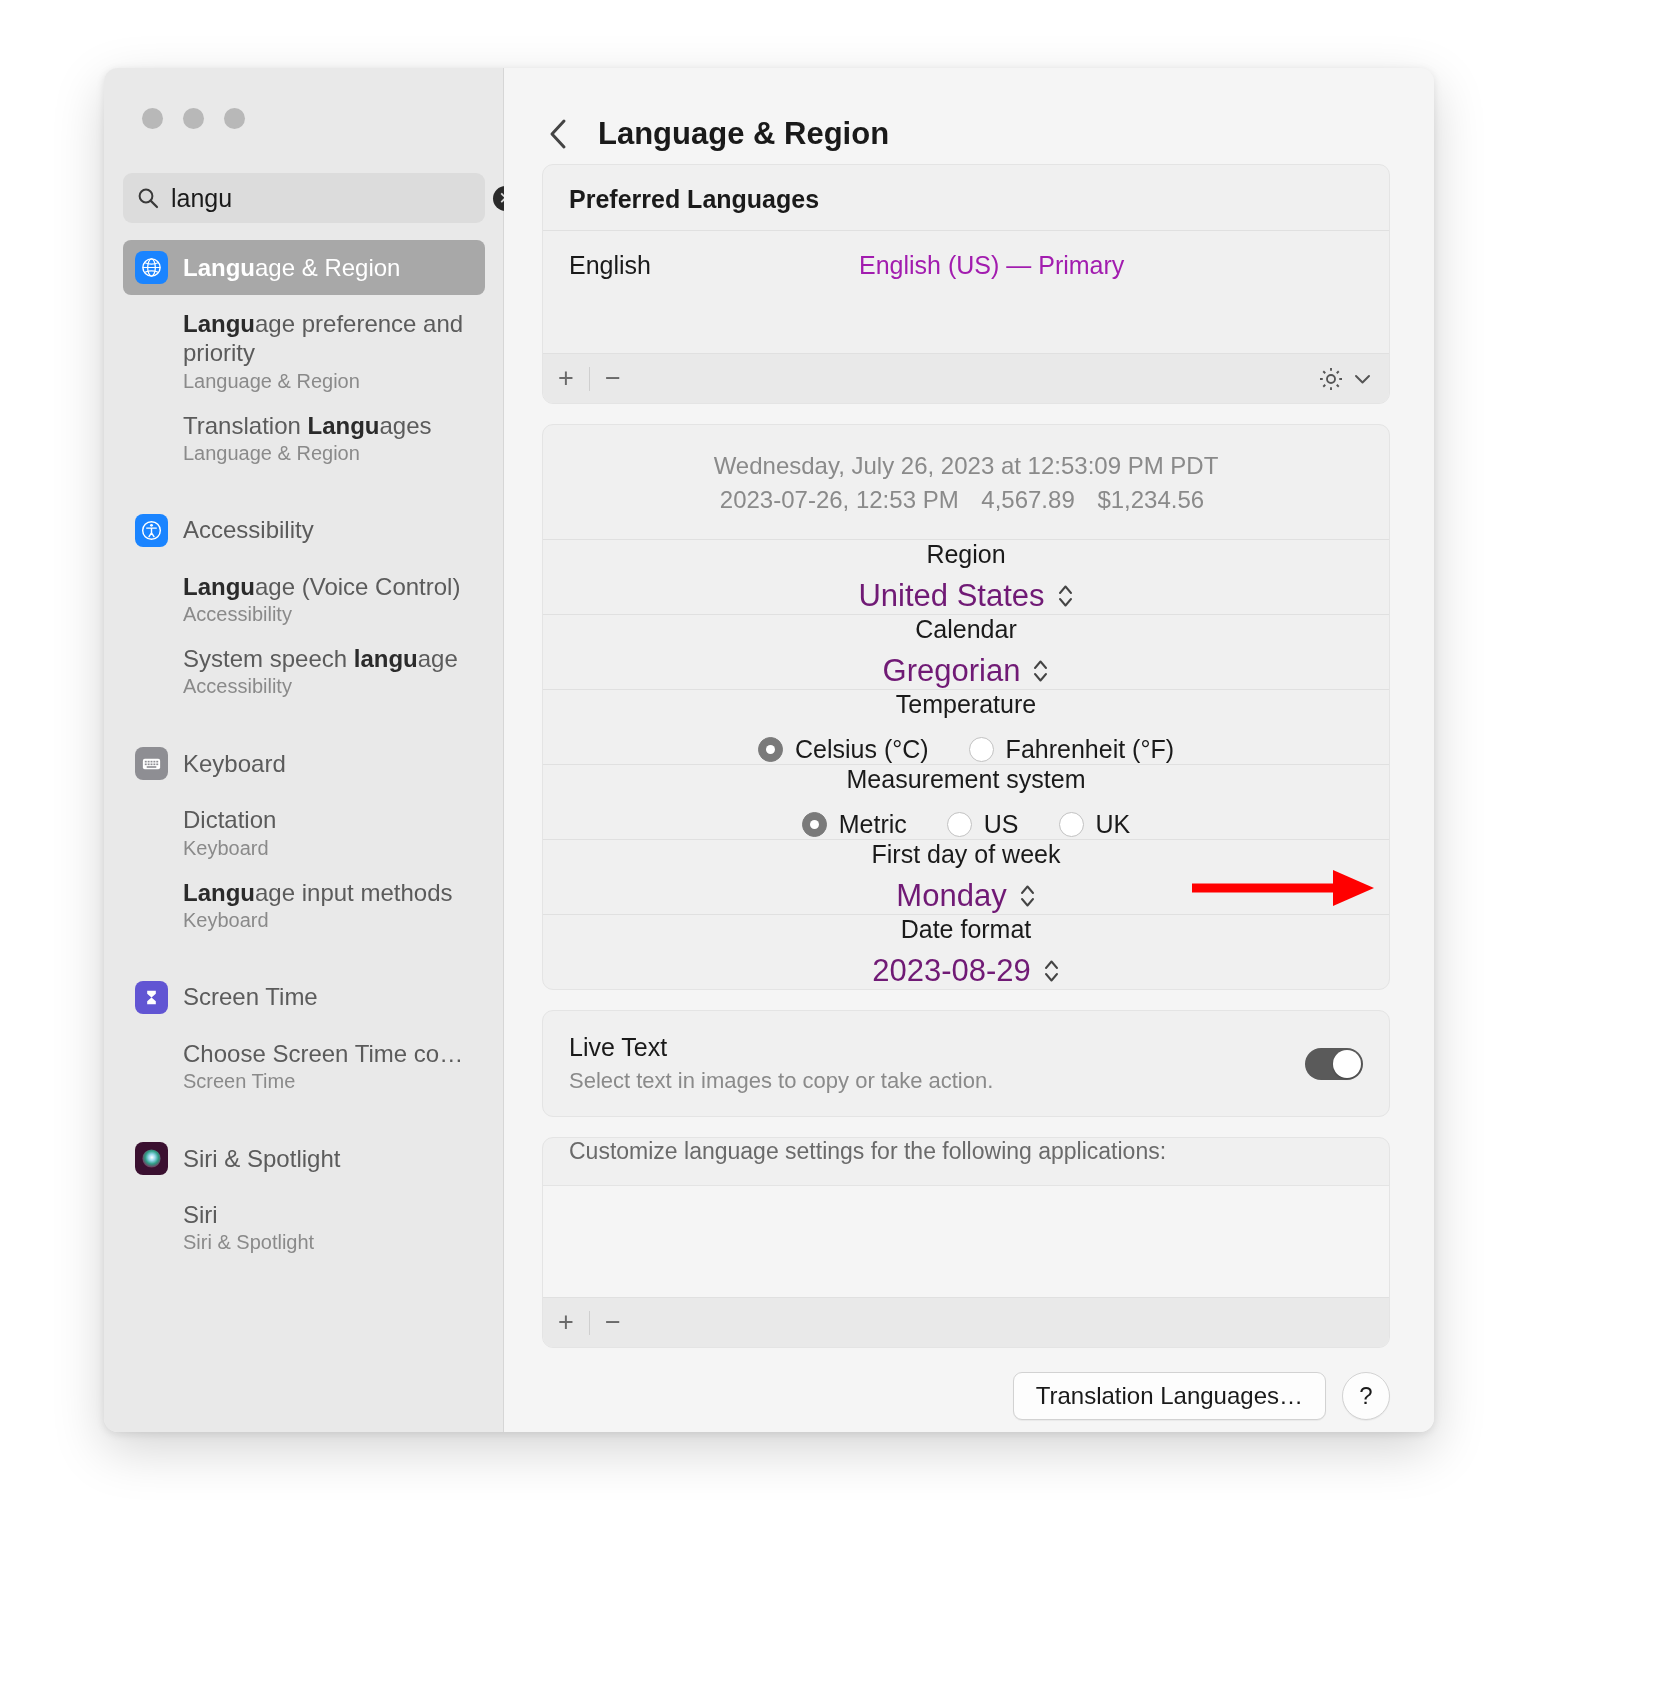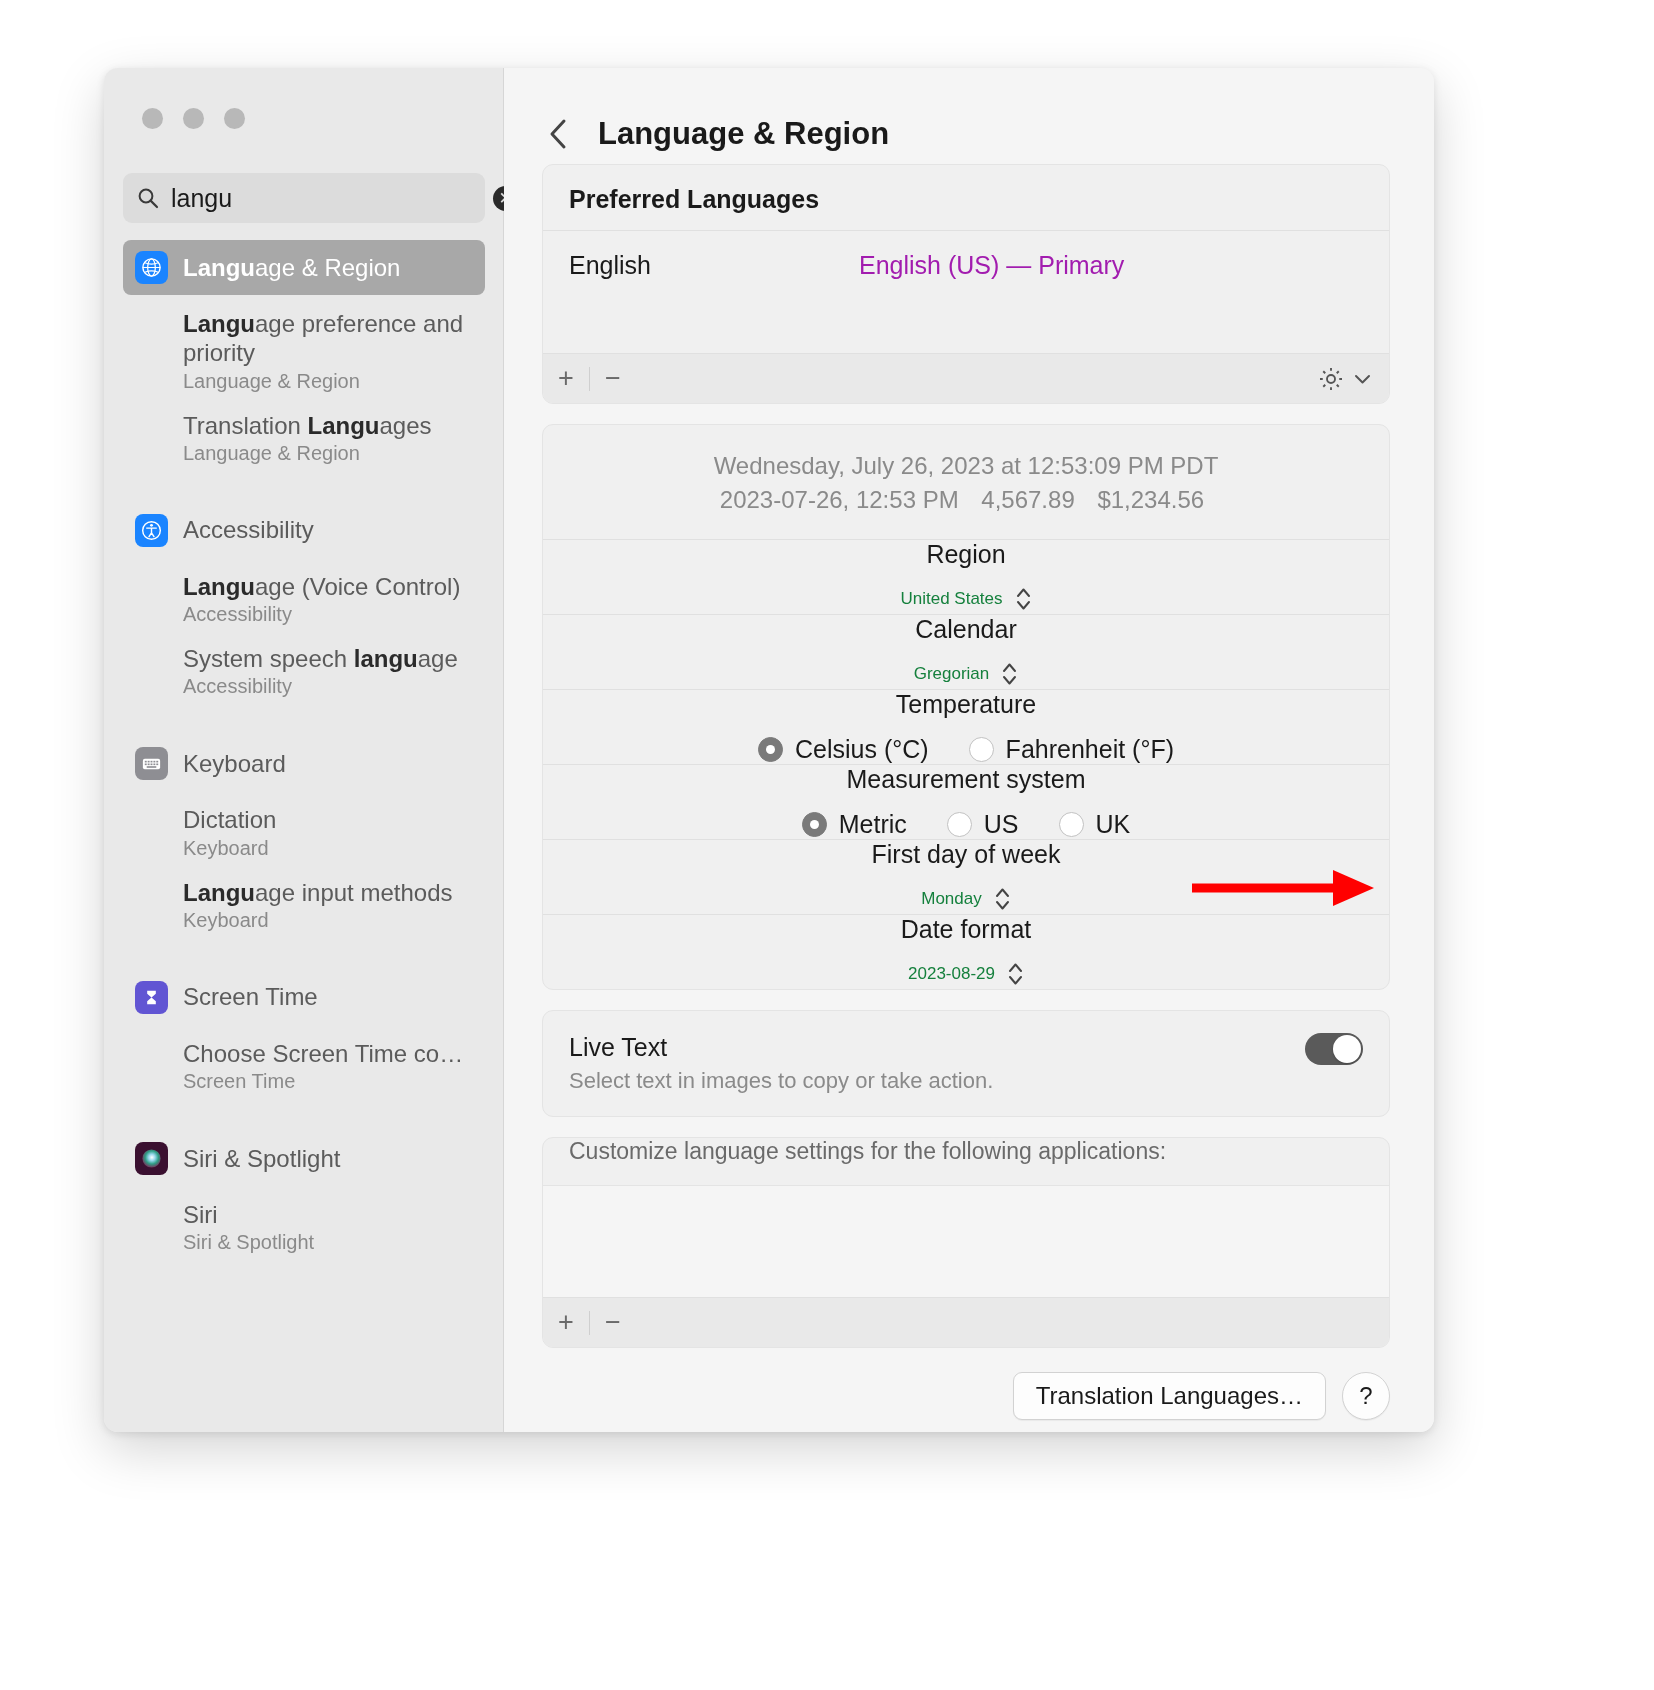--- a/index.html
+++ b/index.html
@@ -147,41 +147,41 @@
   .preview-line { font-size: 24px; color: #8a8a8a; line-height: 1.42; }
   .preview-line span { margin: 0 8px; }
   .preview-line span:first-child { margin-left: 0; }
 
   .set-row {
     display: flex; align-items: center;
     padding: 0 26px; height: 74px; flex-direction: column;
   }
   .set-label { font-size: 25px; color: #1a1a1a; flex: 1; }
   .set-right { display: flex; align-items: center; }
-  .set-value { font-size: 17px; color: #15803d; margin-right: 12px; }
+  .set-value { font-size: 31px; color: #701a75; margin-right: 12px; }
 
   .stepper { width: 17px; height: 30px; flex: 0 0 17px; }
 
   .radio-grp { display: flex; align-items: flex-end; }
   .radio-opt { display: flex; align-items: center; margin-left: 40px; cursor: pointer; }
   .radio-opt:first-child { margin-left: 0; }
   .radio {
     width: 25px; height: 25px; border-radius: 50%;
     flex: 0 0 25px; margin-right: 12px;
     background: #ffffff; border: 1px solid #c2c2c2;
     display: flex; align-items: center; justify-content: center;
   }
   .radio.on { background: #7a7a7a; border-color: #7a7a7a; }
   .radio.on::after {
     content: ""; width: 9px; height: 9px; border-radius: 50%; background: #ffffff;
   }
   .radio-lbl { font-size: 25px; color: #1a1a1a; }
 
   .lt-row {
-    display: flex; 
+    display: flex; align-items: center;
     padding: 22px 26px; min-height: 100px;
   }
   .lt-text { flex: 1; }
   .lt-title { font-size: 25px; color: #1a1a1a; }
   .lt-sub { font-size: 22px; color: #8a8a8a; margin-top: 6px; }
   .toggle {
     width: 58px; height: 32px; border-radius: 16px;
     background: #5a5a5a; position: relative; cursor: pointer; flex: 0 0 58px;
   }
   .toggle::after {

